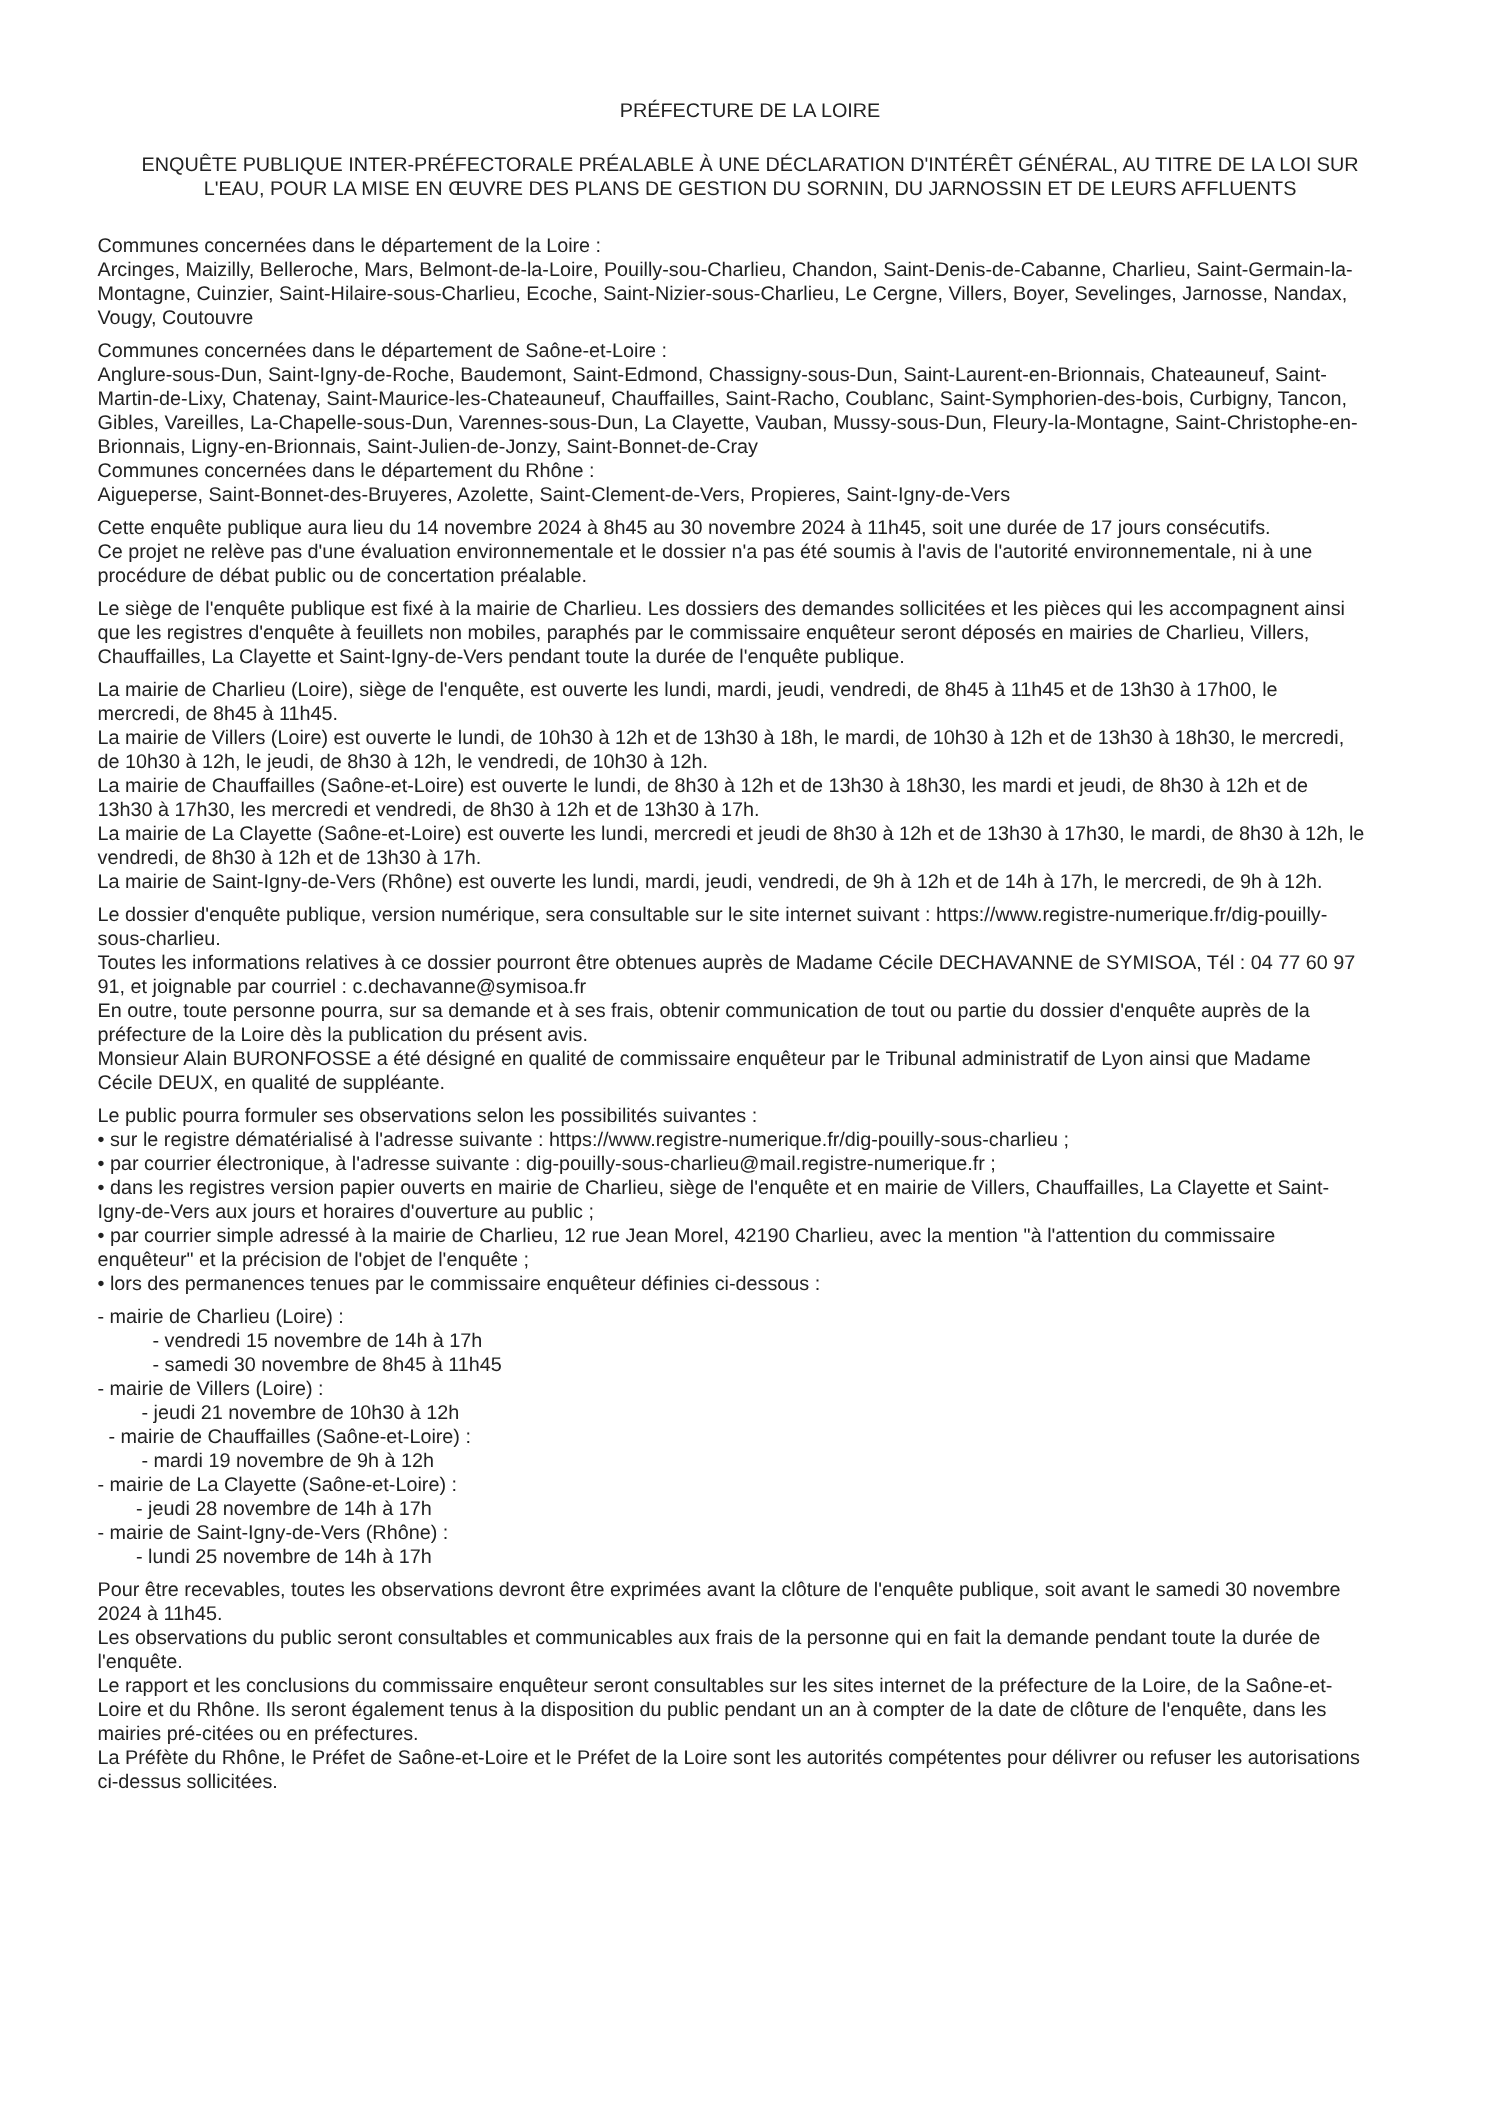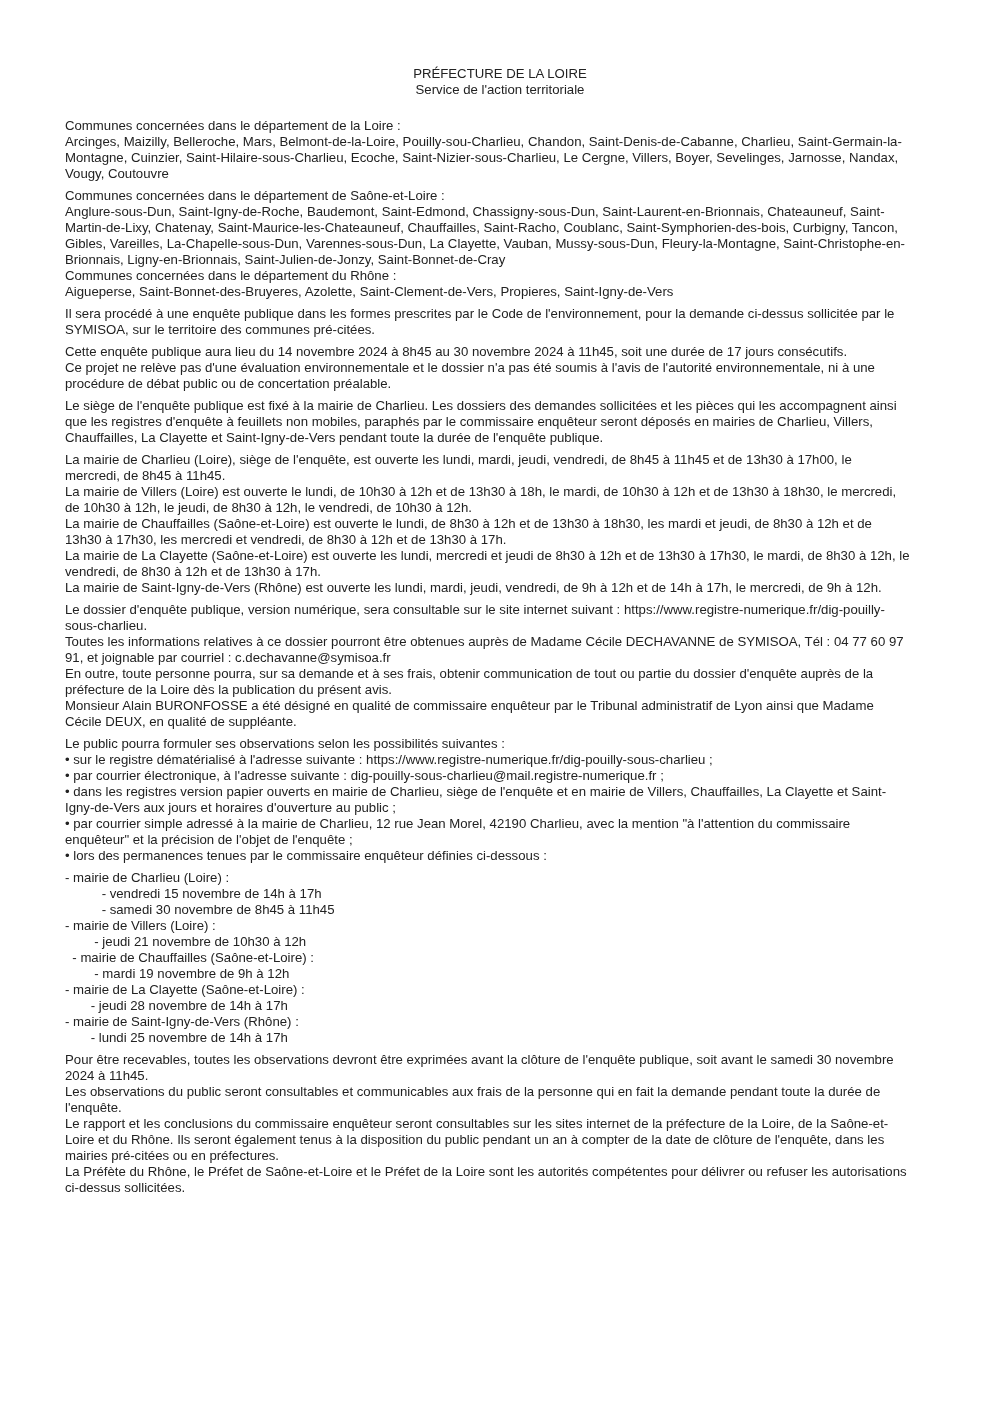--- a/index.html
+++ b/index.html
@@ -34,40 +34,39 @@
   .para { margin: 0 0 6px 0; white-space: pre; }
   p { margin: 0; }
 </style>
 </head>
 <body>
 
 <div class="page">
 
   <header class="doc-header center">
     <div>PRÉFECTURE DE LA LOIRE</div>
-    <div>Service de l'action territoriale</div>
   </header>
 
 
+  <p class="title center pre">ENQUÊTE PUBLIQUE INTER-PRÉFECTORALE PRÉALABLE À UNE DÉCLARATION D'INTÉRÊT GÉNÉRAL, AU TITRE DE LA LOI SUR
+L'EAU, POUR LA MISE EN ŒUVRE DES PLANS DE GESTION DU SORNIN, DU JARNOSSIN ET DE LEURS AFFLUENTS</p>
 
 
   <main>
       <p class="para">Communes concernées dans le département de la Loire :
 Arcinges, Maizilly, Belleroche, Mars, Belmont-de-la-Loire, Pouilly-sou-Charlieu, Chandon, Saint-Denis-de-Cabanne, Charlieu, Saint-Germain-la-
 Montagne, Cuinzier, Saint-Hilaire-sous-Charlieu, Ecoche, Saint-Nizier-sous-Charlieu, Le Cergne, Villers, Boyer, Sevelinges, Jarnosse, Nandax,
 Vougy, Coutouvre</p>
       <p class="para">Communes concernées dans le département de Saône-et-Loire :
 Anglure-sous-Dun, Saint-Igny-de-Roche, Baudemont, Saint-Edmond, Chassigny-sous-Dun, Saint-Laurent-en-Brionnais, Chateauneuf, Saint-
 Martin-de-Lixy, Chatenay, Saint-Maurice-les-Chateauneuf, Chauffailles, Saint-Racho, Coublanc, Saint-Symphorien-des-bois, Curbigny, Tancon,
 Gibles, Vareilles, La-Chapelle-sous-Dun, Varennes-sous-Dun, La Clayette, Vauban, Mussy-sous-Dun, Fleury-la-Montagne, Saint-Christophe-en-
 Brionnais, Ligny-en-Brionnais, Saint-Julien-de-Jonzy, Saint-Bonnet-de-Cray
 Communes concernées dans le département du Rhône :
 Aigueperse, Saint-Bonnet-des-Bruyeres, Azolette, Saint-Clement-de-Vers, Propieres, Saint-Igny-de-Vers</p>
-      <p class="para">Il sera procédé à une enquête publique dans les formes prescrites par le Code de l'environnement, pour la demande ci-dessus sollicitée par le
-SYMISOA, sur le territoire des communes pré-citées.</p>
       <p class="para">Cette enquête publique aura lieu du 14 novembre 2024 à 8h45 au 30 novembre 2024 à 11h45, soit une durée de 17 jours consécutifs.
 Ce projet ne relève pas d'une évaluation environnementale et le dossier n'a pas été soumis à l'avis de l'autorité environnementale, ni à une
 procédure de débat public ou de concertation préalable.</p>
       <p class="para">Le siège de l'enquête publique est fixé à la mairie de Charlieu. Les dossiers des demandes sollicitées et les pièces qui les accompagnent ainsi
 que les registres d'enquête à feuillets non mobiles, paraphés par le commissaire enquêteur seront déposés en mairies de Charlieu, Villers,
 Chauffailles, La Clayette et Saint-Igny-de-Vers pendant toute la durée de l'enquête publique.</p>
       <p class="para">La mairie de Charlieu (Loire), siège de l'enquête, est ouverte les lundi, mardi, jeudi, vendredi, de 8h45 à 11h45 et de 13h30 à 17h00, le
 mercredi, de 8h45 à 11h45.
 La mairie de Villers (Loire) est ouverte le lundi, de 10h30 à 12h et de 13h30 à 18h, le mardi, de 10h30 à 12h et de 13h30 à 18h30, le mercredi,
 de 10h30 à 12h, le jeudi, de 8h30 à 12h, le vendredi, de 10h30 à 12h.

